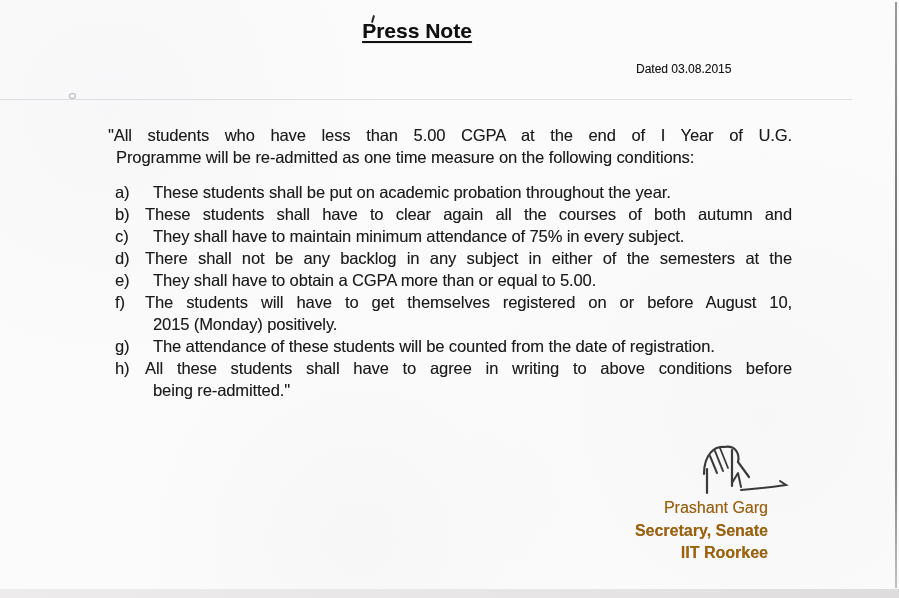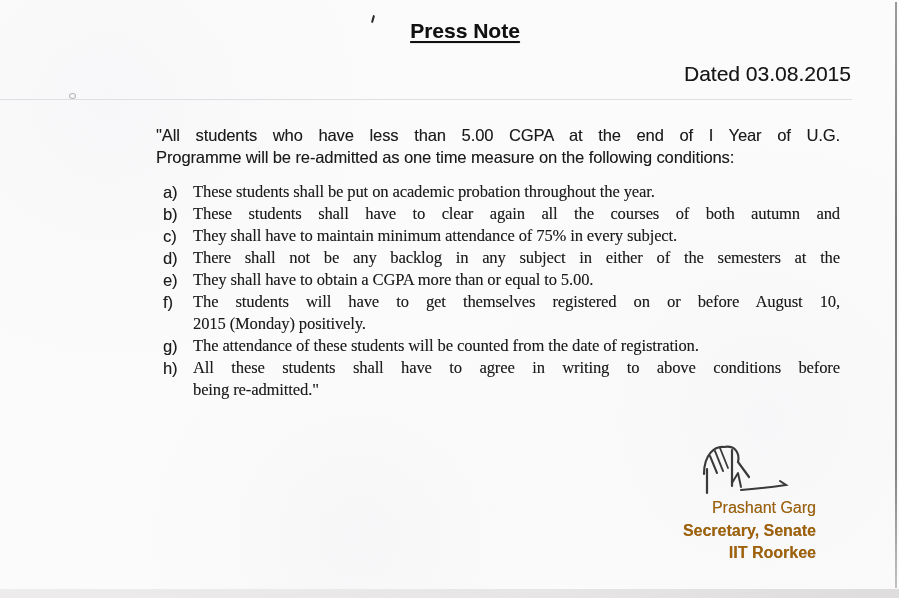--- a/index.html
+++ b/index.html
@@ -13,53 +13,53 @@
   }
   .page{position:absolute;inset:0;}
   
   .page::before{
     content:"";position:absolute;inset:0;pointer-events:none;
     background:
       radial-gradient(circle at 12% 18%, rgba(180,180,190,0.06), transparent 30%),
       radial-gradient(circle at 85% 70%, rgba(170,170,180,0.05), transparent 35%),
       radial-gradient(circle at 40% 90%, rgba(160,160,170,0.05), transparent 30%);
   }
-  .txt{ text-shadow:0.2px 0.2px 0.3px rgba(0,0,0,0.35);padding-left:48px; }
+  .txt{ text-shadow:0.2px 0.2px 0.3px rgba(0,0,0,0.35); }
 
   .title{
     position:absolute;top:19px;left:0;width:834px;
     margin:0;text-align:center;
     font-size:21px;font-weight:700;color:#111;
     text-decoration:underline;
     text-underline-offset:3px;
     text-decoration-thickness:2px;
   }
   .title-tick{
     position:absolute;left:372px;top:15px;width:2px;height:8px;
     background:#2a2a2a;transform:rotate(16deg);border-radius:1px;
   }
   .date{
     position:absolute;left:636px;top:62px;
-    font-size:21px;color:#161616;
+    font-size:12px;color:#161616;
   }
 
   .intro{
     position:absolute;left:108px;top:124px;width:684px;
     font-size:16.5px;line-height:22px;letter-spacing:-0.1px;
   }
-  .line{display:block;}
+  .line{display:block;margin-left:8px;}
   .jline{display:block;text-align:justify;text-align-last:justify;}
 
   .conds{
     position:absolute;left:115px;top:181px;width:677px;
     font-size:16.5px;line-height:22px;letter-spacing:-0.1px;
   }
   .cond-row{display:flex;}
   .marker{flex:0 0 30px;width:30px;}
-  .cond-text{flex:1;min-width:0;font-family:Liberation Serif, serif;}
+  .cond-text{flex:1;min-width:0;}
 
   .sig-block{
     position:absolute;left:630px;top:497px;width:138px;
     font-size:16px;line-height:22.5px;color:#a16207;
   }
   .sig-name{text-align:right;font-weight:400;white-space:nowrap;}
   .sig-role-1{text-align:right;font-weight:700;white-space:nowrap;}
   .sig-role-2,.sig-role-3{text-align:right;font-weight:700;white-space:nowrap;}
 
   .signature-svg{position:absolute;left:698px;top:442px;}

